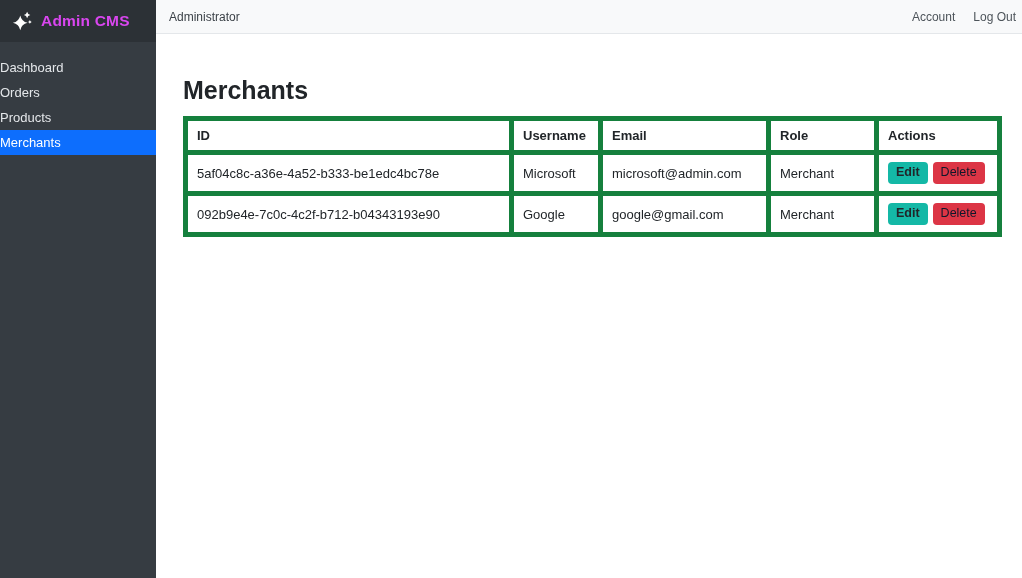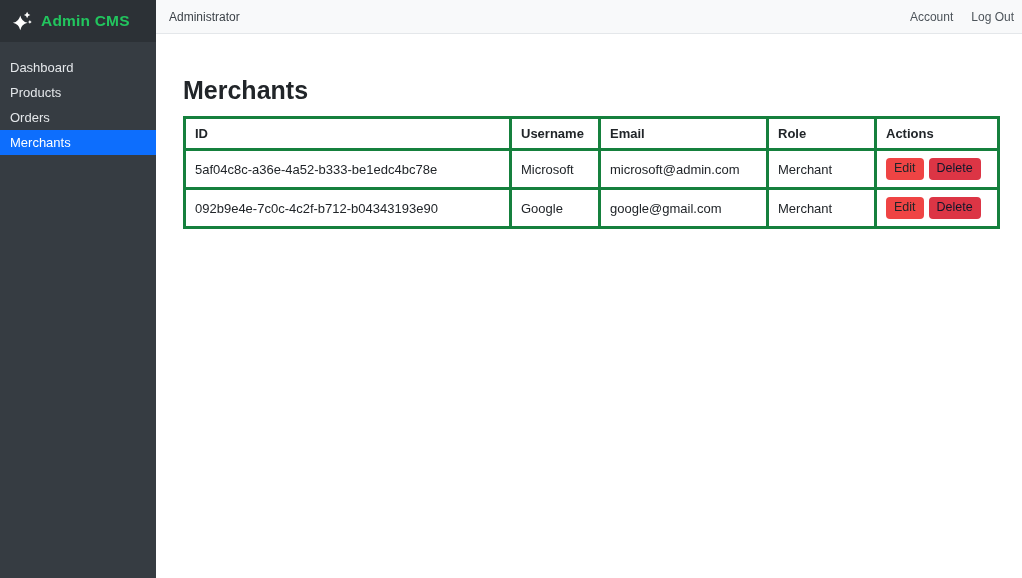--- a/index.html
+++ b/index.html
@@ -17,27 +17,26 @@
     background: #363c42;
     display: flex; flex-direction: column;
   }
   .brand {
     height: 42px; background: #2c3136;
     display: flex; align-items: center;
     padding-left: 12px; gap: 7px;
     cursor: pointer;
   }
   .brand-title {
-    color: #22c55e; font-size: 15.5px; font-weight: bold; letter-spacing: .2px;
+    color: #d946ef; font-size: 15.5px; font-weight: bold; letter-spacing: .2px;
   }
   .brand-icon { width: 22px; height: 22px; display: inline-block; }
   .nav { margin-top: 13px; display: flex; flex-direction: column; }
   .nav-item {
     height: 25px; line-height: 25px;
-    padding-left: 10px;
     color: #e4e7ea; font-size: 13px;
     cursor: pointer; white-space: nowrap;
   }
   .nav-item.active { background: #0d6efd; color: #ffffff; }
 
   
   .main { flex: 1; display: flex; flex-direction: column; background: #ffffff; }
   .topbar {
     height: 34px; min-height: 34px;
     background: #f8f9fa; border-bottom: 1px solid #e4e7ea;
@@ -51,57 +50,57 @@
   
   .content { padding: 42px 27px 0 27px; }
   .page-title { font-size: 25px; font-weight: 600; color: #212529; margin-bottom: 11px; }
 
   table.merchants {
     border-collapse: collapse; table-layout: fixed;
     width: 814px; background: #fff;
     font-size: 13px; color: #212529;
   }
   .merchants th, .merchants td {
-    border: 3px solid #15803d;
+    border: 5px solid #15803d;
     text-align: left; vertical-align: middle;
     padding: 6px 9px;
     overflow: hidden; white-space: nowrap;
   }
   .merchants th { font-weight: bold; padding: 7px 9px; }
   .merchants td { padding: 7px 9px; }
   .actions-cell { display: flex; gap: 5px; align-items: center; }
   .btn {
     display: inline-block; border: none; border-radius: 4px;
     font-family: "Liberation Sans", sans-serif;
     font-size: 12.5px; font-weight: 500;
     padding: 3px 8px 4px 8px; cursor: pointer; line-height: 1.2;
   }
-  .btn-edit { background: #ef4444; color: #212529; }
+  .btn-edit { background: #14b8a6; color: #212529; font-weight: bold; }
   .btn-delete { background: #dc3545; color: #0f172a; }
 </style>
 </head>
 <body>
 
 <div class="app">
 
   <aside class="sidebar">
     <div class="brand">
       <span class="brand-icon">
         <svg viewBox="0 0 24 24" width="22" height="22">
           <path fill="#ffffff" d="M9 6 Q10.4 12.6 17 14 Q10.4 15.4 9 22 Q7.6 15.4 1 14 Q7.6 12.6 9 6 Z"></path>
           <path fill="#ffffff" d="M16.5 2 Q17.1 4.9 20 5.5 Q17.1 6.1 16.5 9 Q15.9 6.1 13 5.5 Q15.9 4.9 16.5 2 Z"></path>
           <path fill="#ffffff" d="M19.5 11 Q19.9 12.6 21.5 13 Q19.9 13.4 19.5 15 Q19.1 13.4 17.5 13 Q19.1 12.6 19.5 11 Z"></path>
         </svg>
       </span>
       <span class="brand-title">Admin CMS</span>
     </div>
     <nav class="nav">
       <div class="nav-item">Dashboard</div>
+      <div class="nav-item">Orders</div>
       <div class="nav-item">Products</div>
-      <div class="nav-item">Orders</div>
       <div class="nav-item active">Merchants</div>
     </nav>
   </aside>
 
   <div class="main">
     <header class="topbar">
       <span class="topbar-left">Administrator</span>
       <span class="topbar-right">
         <span class="topbar-link">Account</span>
         <span class="topbar-link">Log Out</span>

